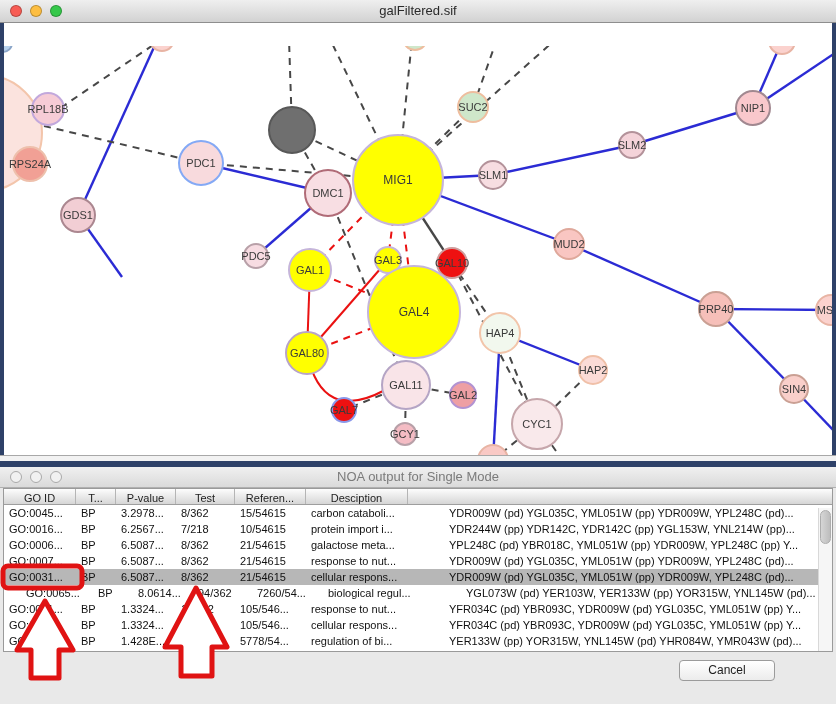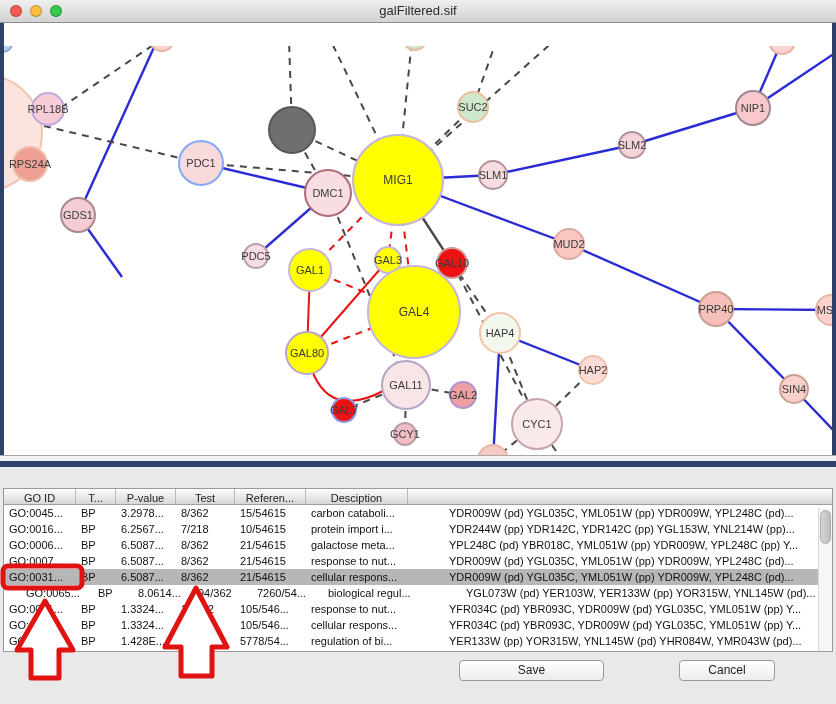--- a/index.html
+++ b/index.html
@@ -186,20 +186,26 @@
         <text x="593" y="351" text-anchor="middle" font-size="11" fill="#3a3a3a" font-family="&quot;Liberation Sans&quot;, sans-serif">HAP2</text>
       </svg>
   </div>
   <div class="navy-left"></div>
   <div class="navy-right"></div>
   <div class="canvas-line"></div>
   <div class="canvas-gap"></div>
   <div class="navy-strip"></div>
 
   <div class="noa">
+    <div class="noa-titlebar">
+      <span class="htl htl1"></span>
+      <span class="htl htl2"></span>
+      <span class="htl htl3"></span>
+      <div class="noa-title">NOA output for Single Mode</div>
+    </div>
 
     <div class="tbl">
       <div class="thead" id="thead">
           <div class="th" style="width: 72px;">GO ID</div>
           <div class="th" style="width: 40px;">T...</div>
           <div class="th" style="width: 60px;">P-value</div>
           <div class="th" style="width: 59px;">Test</div>
           <div class="th" style="width: 71px;">Referen...</div>
           <div class="th" style="width: 102px;">Desciption</div>
           <div class="th" style="width: 410px; margin-top: 27px;">Associated edges</div>
@@ -285,21 +291,20 @@
             <div class="td" style="width: 71px;">5778/54...</div>
             <div class="td" style="width: 102px;">regulation of bi...</div>
             <div class="td" style="width: 410px;">YER133W (pp) YOR315W, YNL145W (pd) YHR084W, YMR043W (pd)...</div>
           </div>
         </div>
       <div class="vscroll">
         <div class="vthumb"></div>
       </div>
     </div>
 
-    <div class="btn btn-save">Save</div>
     <div class="btn btn-cancel">Cancel</div>
   </div>
 
   <svg id="anno-svg" width="836" height="704" viewBox="0 0 836 704">
       <rect x="3" y="566" width="79" height="22" rx="5" fill="none" stroke="#e01313" stroke-width="5" stroke-linejoin="round"></rect>
       <polygon points="45,601 73,650 59,650 59,678 31,678 31,650 17,650" fill="#ffffff" stroke="#e01313" stroke-width="5" stroke-linejoin="round"></polygon>
       <polygon points="196,588 227,647 212,647 212,676 181,676 181,647 165,647" fill="#ffffff" stroke="#e01313" stroke-width="5" stroke-linejoin="round"></polygon>
     </svg>
 </div>
 

